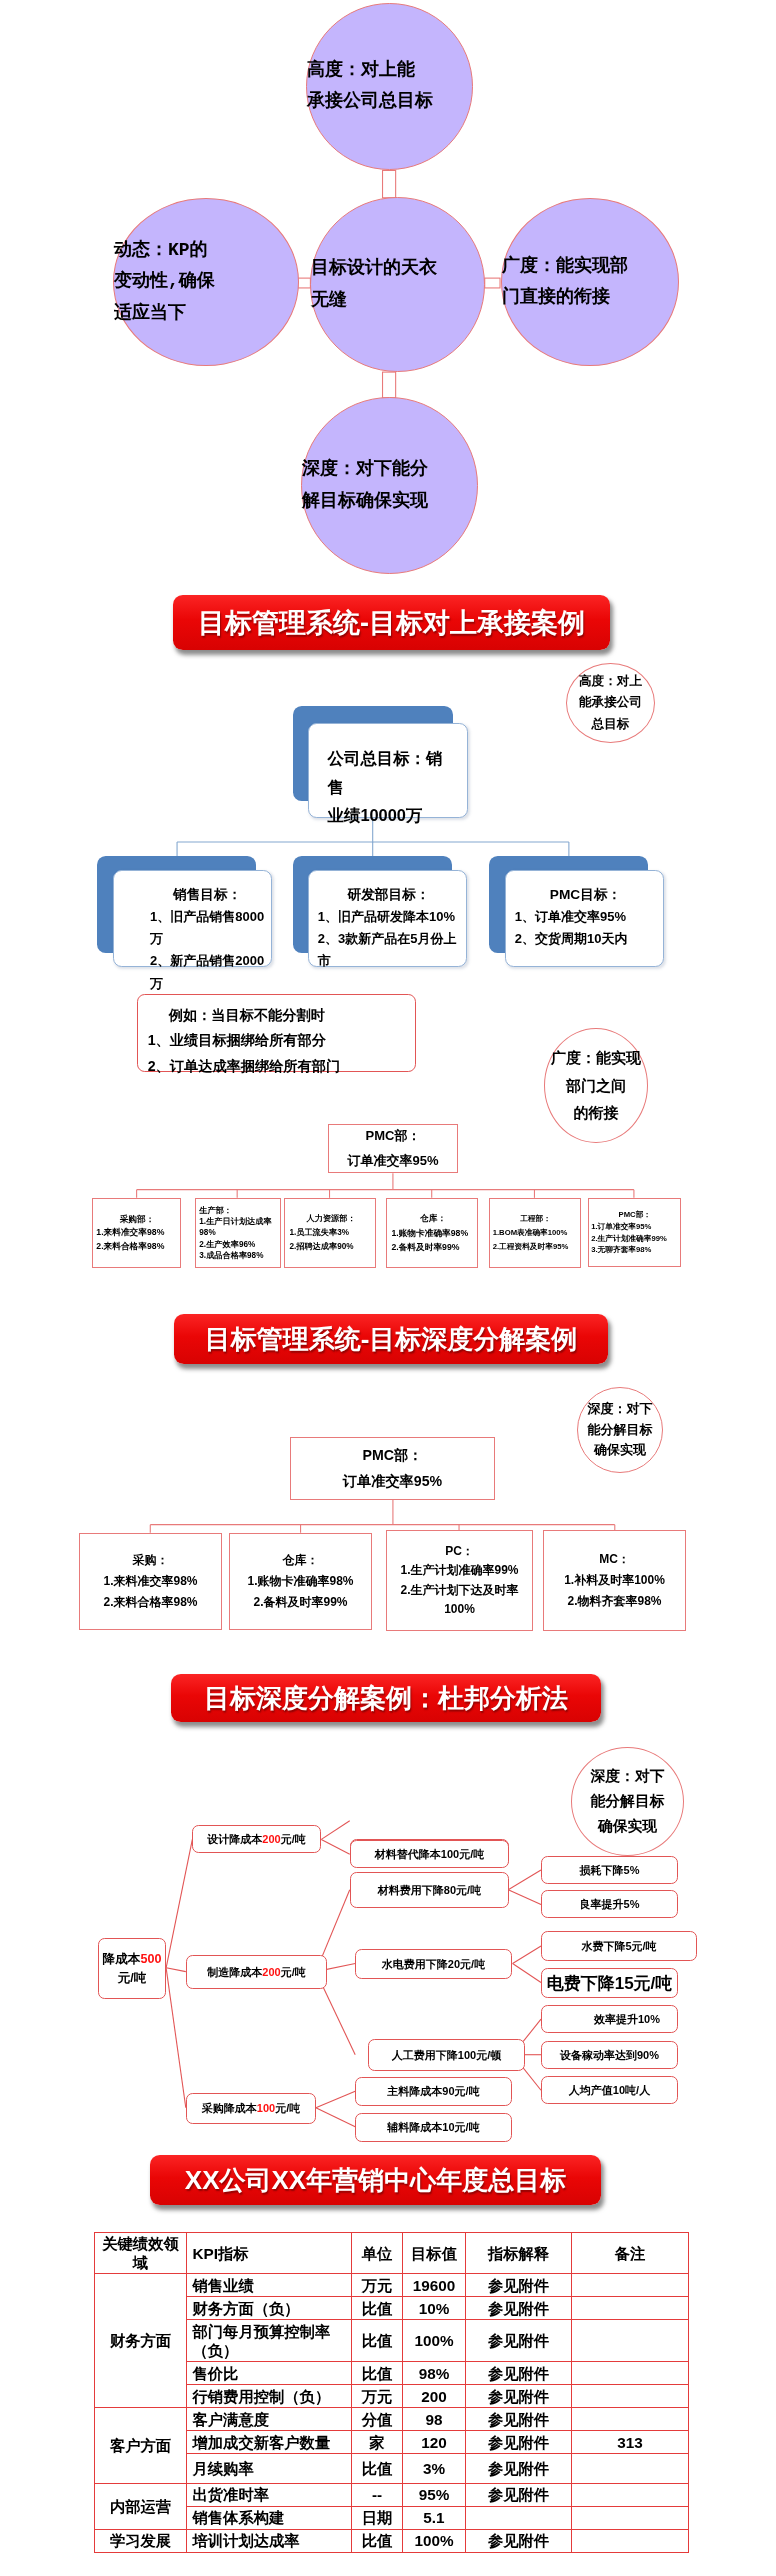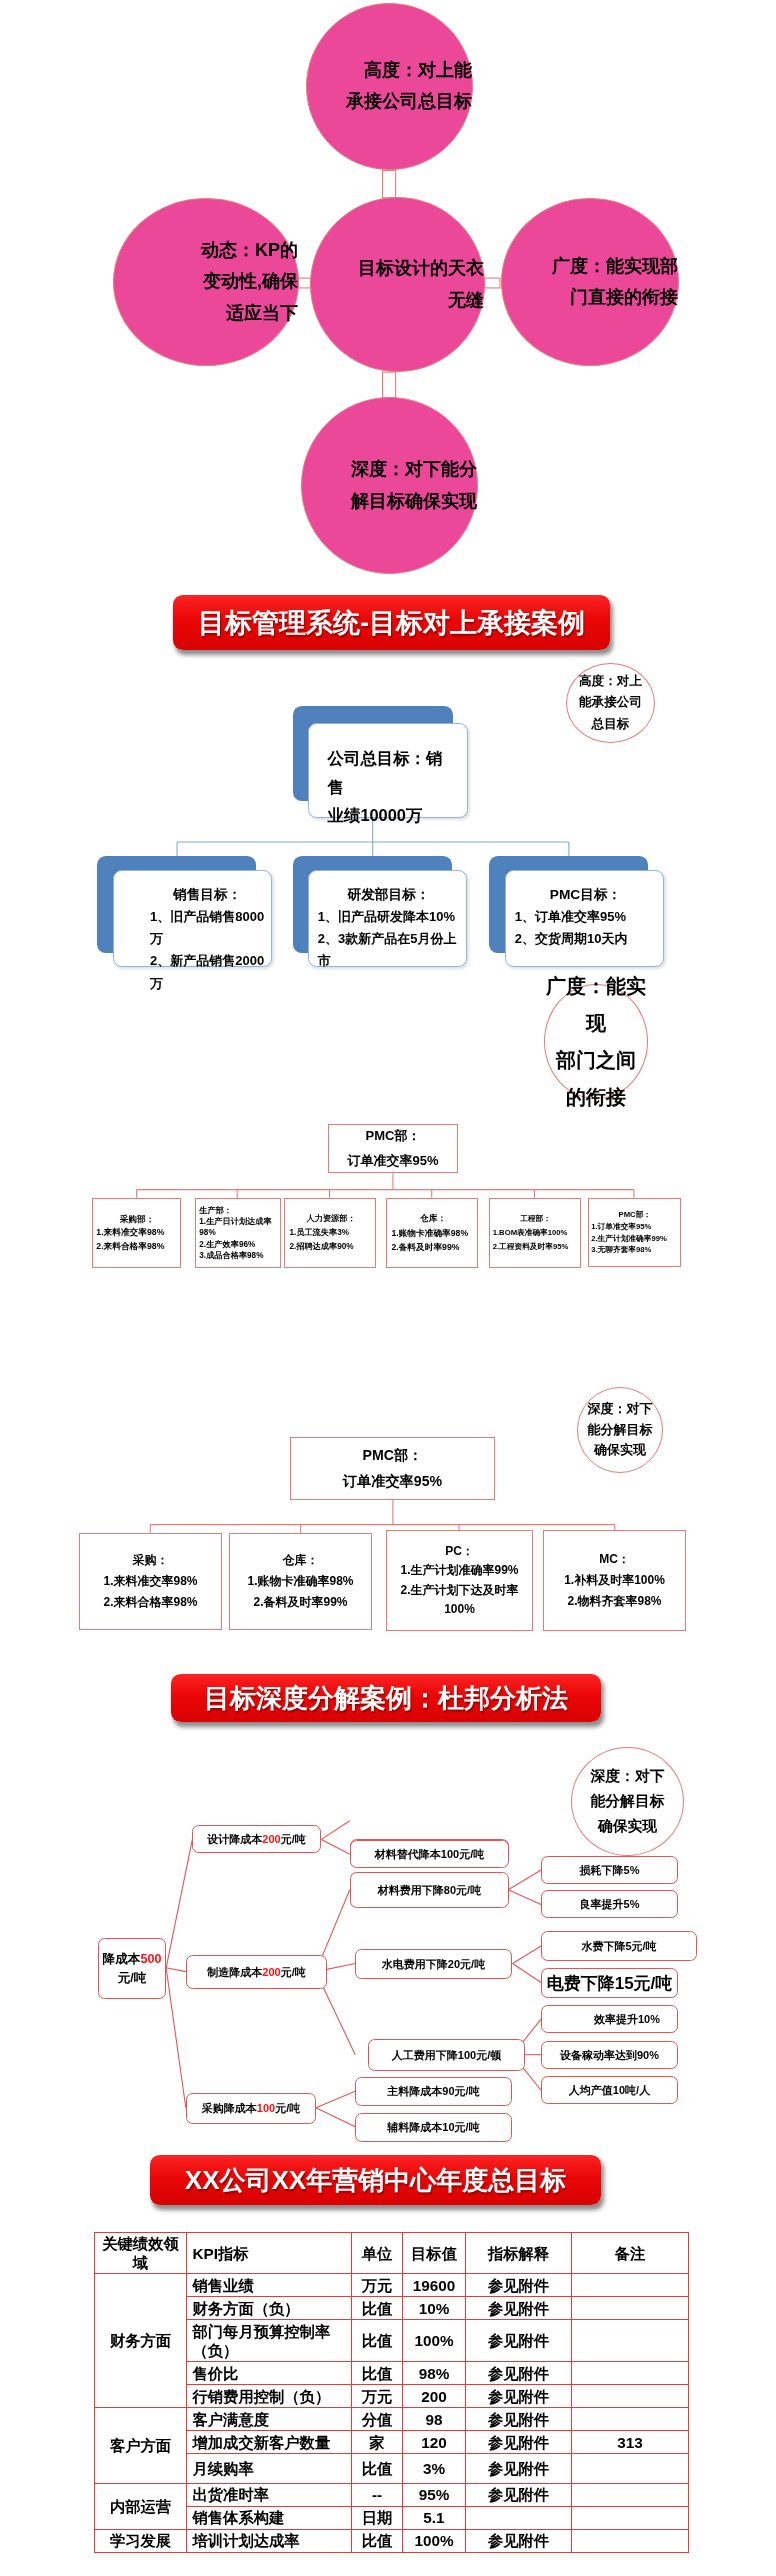--- a/index.html
+++ b/index.html
@@ -9,23 +9,23 @@
     --tred:#e43b3b;
     --blue:#4f81bd;
     --cborder:#95b3d7;
     --lblue:#84a7cf;
     --hl:#ff1212;
   }
   *{margin:0;padding:0;box-sizing:border-box;}
   body{background:#ffffff;font-family:"Liberation Sans","DejaVu Sans",sans-serif;color:#000;}
   #canvas{position:relative;width:776px;height:2576px;background:#fff;overflow:hidden;}
   .overlay{position:absolute;left:0;top:0;pointer-events:none;}
-  .circle{position:absolute;border:1.1px solid var(--salmon);border-radius:50%;background:#ec4899;
-    display:flex;flex-direction:column;justify-content:center;align-items:flex-end;text-align:center;
-    font-weight:bold;font-size:18px;line-height:1.75;}
+  .circle{position:absolute;border:1.1px solid var(--salmon);border-radius:50%;background:#c4b5fd;
+    display:flex;flex-direction:column;justify-content:center;align-items:flex-start;text-align:center;
+    font-weight:bold;font-size:18px;line-height:1.75;font-family:Liberation Mono, monospace;}
   .note-ellipse{position:absolute;border:1.1px solid var(--salmon);border-radius:50%;background:#fff;
     display:flex;flex-direction:column;justify-content:center;align-items:center;text-align:center;
     font-weight:bold;}
   .banner{position:absolute;background:linear-gradient(180deg,#fb2424 0%,#ea0606 45%,#d80202 100%);
     border-radius:9.8px;color:#fff;font-weight:bold;font-size:27px;display:flex;align-items:center;
     justify-content:center;box-shadow:2.7px 4.9px 4.4px rgba(80,80,80,.65);white-space:nowrap;
     text-shadow:1.1px 1.6px 1.6px rgba(0,0,0,.35);}
   .blue-shadow{position:absolute;background:var(--blue);border-radius:8.7px;}
   .white-card{position:absolute;background:#fff;border:1.1px solid var(--cborder);border-radius:8.7px;
     box-shadow:1.1px 1.6px 2.7px rgba(100,120,150,.22);font-weight:bold;}
@@ -163,21 +163,26 @@
     <div>1、旧产品研发降本10%</div>
     <div>2、3款新产品在5月份上市</div>
   </div>
   <div class="blue-shadow" style="left:489px;top:856px;width:159px;height:97px;"></div>
   <div class="white-card goal-child" style="left:505px;top:870px;width:159px;height:97px;">
     <div class="t">PMC目标：</div>
     <div>1、订单准交率95%</div>
     <div>2、交货周期10天内</div>
   </div>
 
-  <div class="note-ellipse" style="left:544px;top:984px;width:104px;height:115px;font-size:20px;line-height:1.85;text-align:center;">
+  <div class="rnote" style="left:137px;top:994px;width:279px;height:78px;">
+    <div class="indent">例如：当目标不能分割时</div>
+    <div>1、业绩目标捆绑给所有部分</div>
+    <div>2、订单达成率捆绑给所有部门</div>
+  </div>
+  <div class="note-ellipse" style="left:544px;top:1028px;width:104px;height:115px;font-size:15px;line-height:1.85;text-align:center;">
     <div>广度：能实现</div>
     <div>部门之间</div>
     <div>的衔接</div>
   </div>
 
   <div class="pbox proot" style="left:328px;top:1124px;width:130px;height:49px;">
     <div>PMC部：</div>
     <div>订单准交率95%</div>
   </div>
 
@@ -207,20 +212,23 @@
     <div>1.BOM表准确率100%</div>
     <div>2.工程资料及时率95%</div>
   </div>
   <div class="pbox" style="left:588px;top:1198px;width:93px;height:69px;font-size:7.7px;line-height:1.55;padding:2.2px 1.6px 2.2px 2.2px;">
     <div class="t">PMC部：</div>
     <div>1.订单准交率95%</div>
     <div>2.生产计划准确率99%</div>
     <div>3.无聊齐套率98%</div>
   </div>
 
+  <div class="banner" style="left:174px;top:1314px;width:434px;height:50px;font-size:26px;">
+    <span>目标管理系统-目标深度分解案例</span>
+  </div>
 
   <div class="note-ellipse" style="left:577px;top:1387px;width:86px;height:86px;font-size:13px;line-height:1.6;">
     <div>深度：对下</div>
     <div>能分解目标</div>
     <div>确保实现</div>
   </div>
 
   <div class="pbox proot" style="left:290px;top:1437px;width:205px;height:63px;font-size:14.2px;line-height:1.8;">
     <div>PMC部：</div>
     <div>订单准交率95%</div>

